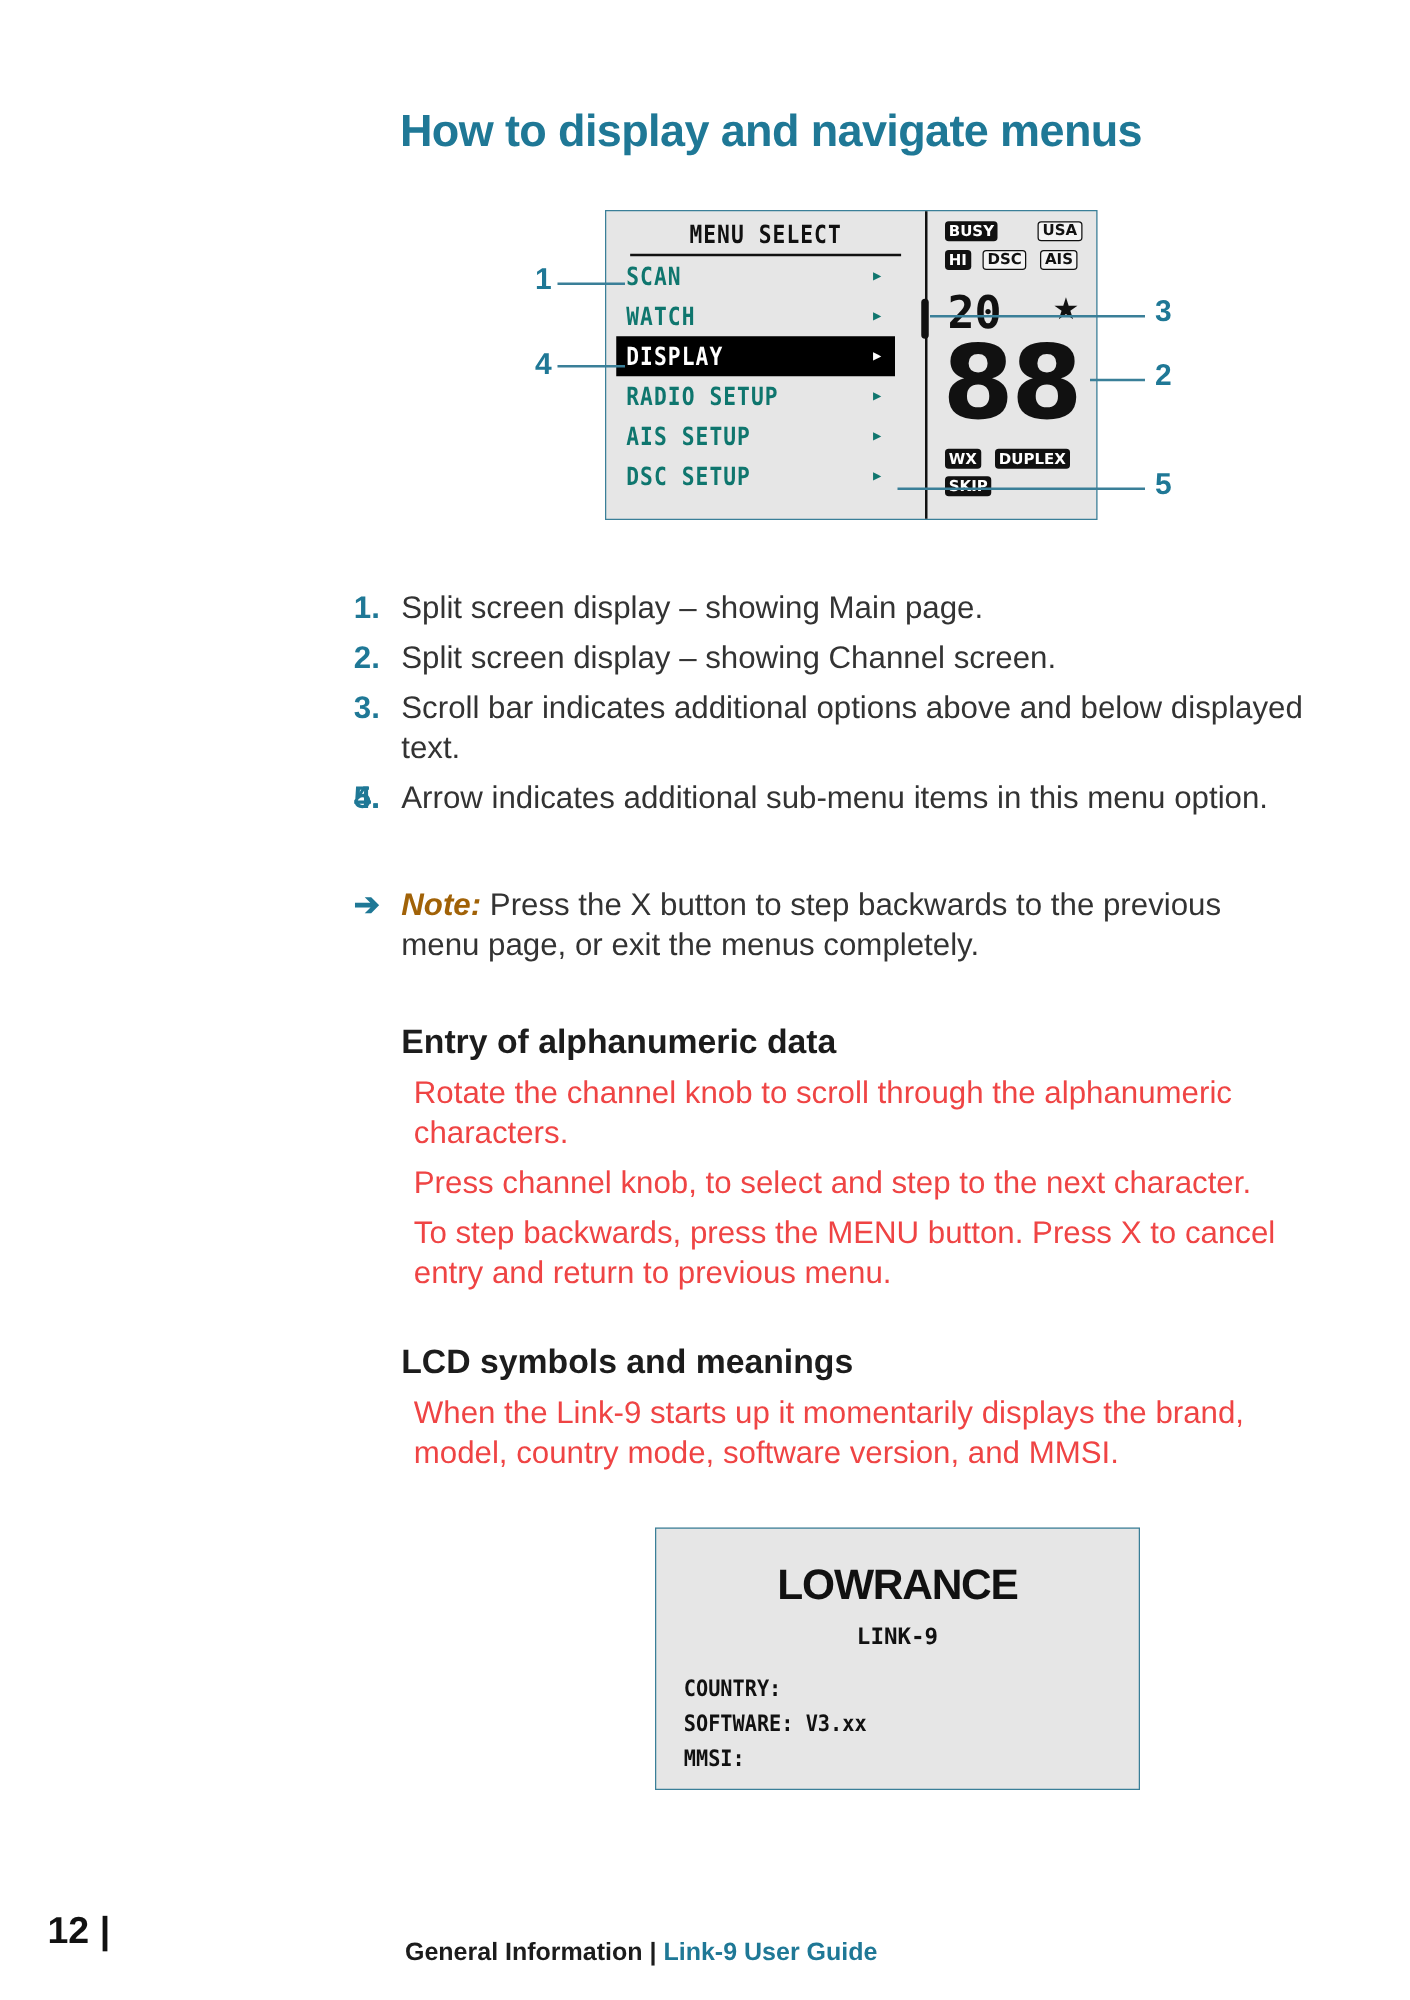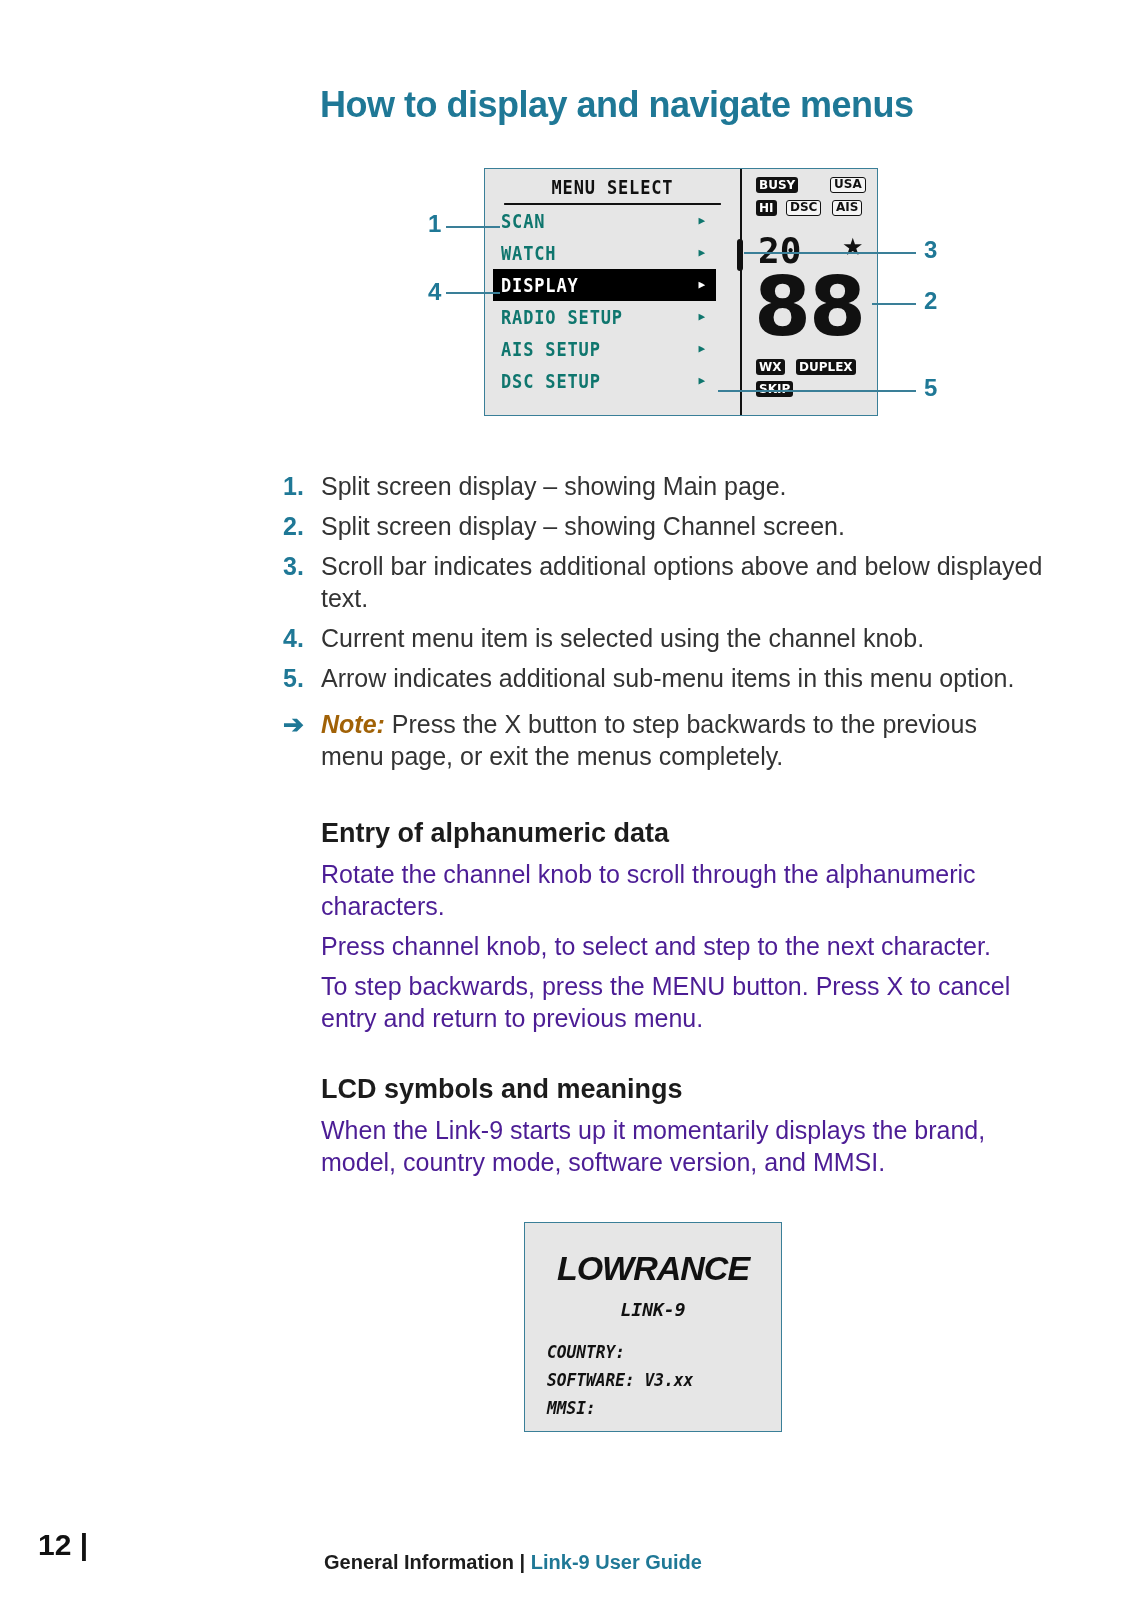--- a/index.html
+++ b/index.html
@@ -42,25 +42,25 @@
   .list { position:absolute; left:283px; top:470px; width:760px; margin:0; padding:0; list-style:none; }
   .list li { position:relative; padding-left:38px; font-size:25px; line-height:32px;
              margin-bottom:8px; color:#333; }
   .list li .n { position:absolute; left:0; top:0; color:#1f7896; font-weight:bold; }
   .note { position:absolute; left:283px; top:708px; width:760px; padding-left:38px;
           font-size:25px; line-height:32px; color:#333; box-sizing:border-box; }
   .note .arrow { position:absolute; left:0; top:0; color:#1f7896; font-weight:bold; }
   .note .lbl { color:#a16207; font-style:italic; font-weight:bold; }
 
   .h2 { position:absolute; left:321px; font-size:27px; font-weight:bold; color:#1c1c1c; margin:0; }
-  .para { position:absolute; left:321px; width:730px; font-size:25px; line-height:32px; color:#4c1d95; margin:0; }
+  .para { position:absolute; left:331px; width:730px; font-size:25px; line-height:32px; color:#ef4444; margin:0; }
 
   
-  .lcd2 { position:absolute; left:524px; top:1222px; width:258px; height:210px;
-          background:#e6e6e6; border:1.5px solid #3a7f98; box-sizing:border-box;font-style:italic; }
+  .lcd2 { position:absolute; left:524px; top:1222px; width:388px; height:210px;
+          background:#e6e6e6; border:1.5px solid #3a7f98; box-sizing:border-box; }
   .brand { position:absolute; left:0; right:0; top:26px; text-align:center; font-weight:bold;
            font-size:34px; letter-spacing:-1px; color:#111; font-family:"Liberation Sans", sans-serif; }
   .model { position:absolute; left:0; right:0; top:76px; text-align:center;
            font-family:"DejaVu Sans Mono", monospace; font-weight:bold; font-size:18px; color:#111; }
   .info { position:absolute; left:22px; font-family:"DejaVu Sans Mono", monospace; font-weight:bold;
           font-size:18px; color:#111; transform:scaleX(0.9); transform-origin:left center; }
 
   
   .pg { position:absolute; left:38px; top:1528px; font-size:30px; font-weight:bold; color:#111; }
   .footer { position:absolute; left:324px; top:1538px; font-size:20px; font-weight:bold; color:#1c1c1c;margin-top:13px; }
@@ -107,21 +107,21 @@
 <div class="callout-line" style="left:744px;top:252px;width:172px;"></div>
 <span class="callout-num" style="left:924px;top:287px;">2</span>
 <div class="callout-line" style="left:872px;top:303px;width:44px;"></div>
 <span class="callout-num" style="left:924px;top:374px;">5</span>
 <div class="callout-line" style="left:718px;top:390px;width:198px;"></div>
 
 <ol class="list">
   <li><span class="n">1.</span><span>Split screen display – showing Main page.</span></li>
   <li><span class="n">2.</span><span>Split screen display – showing Channel screen.</span></li>
   <li><span class="n">3.</span><span>Scroll bar indicates additional options above and below displayed text.</span></li>
-  <li><span class="n">4.</span><span>Current menu item is selected using the channel knob.</span></li>
+  <li><span class="n">4.</span></li>
   <li><span class="n">5.</span><span>Arrow indicates additional sub-menu items in this menu option.</span></li>
 </ol>
 
 <div class="note">
   <span class="arrow">➔</span>
   <span class="lbl">Note:</span><span> Press the X button to step backwards to the previous menu page, or exit the menus completely.</span>
 </div>
 
 <h2 class="h2" style="top:818px;">Entry of alphanumeric data</h2>
 <p class="para" style="top:858px;">Rotate the channel knob to scroll through the alphanumeric characters.</p>

